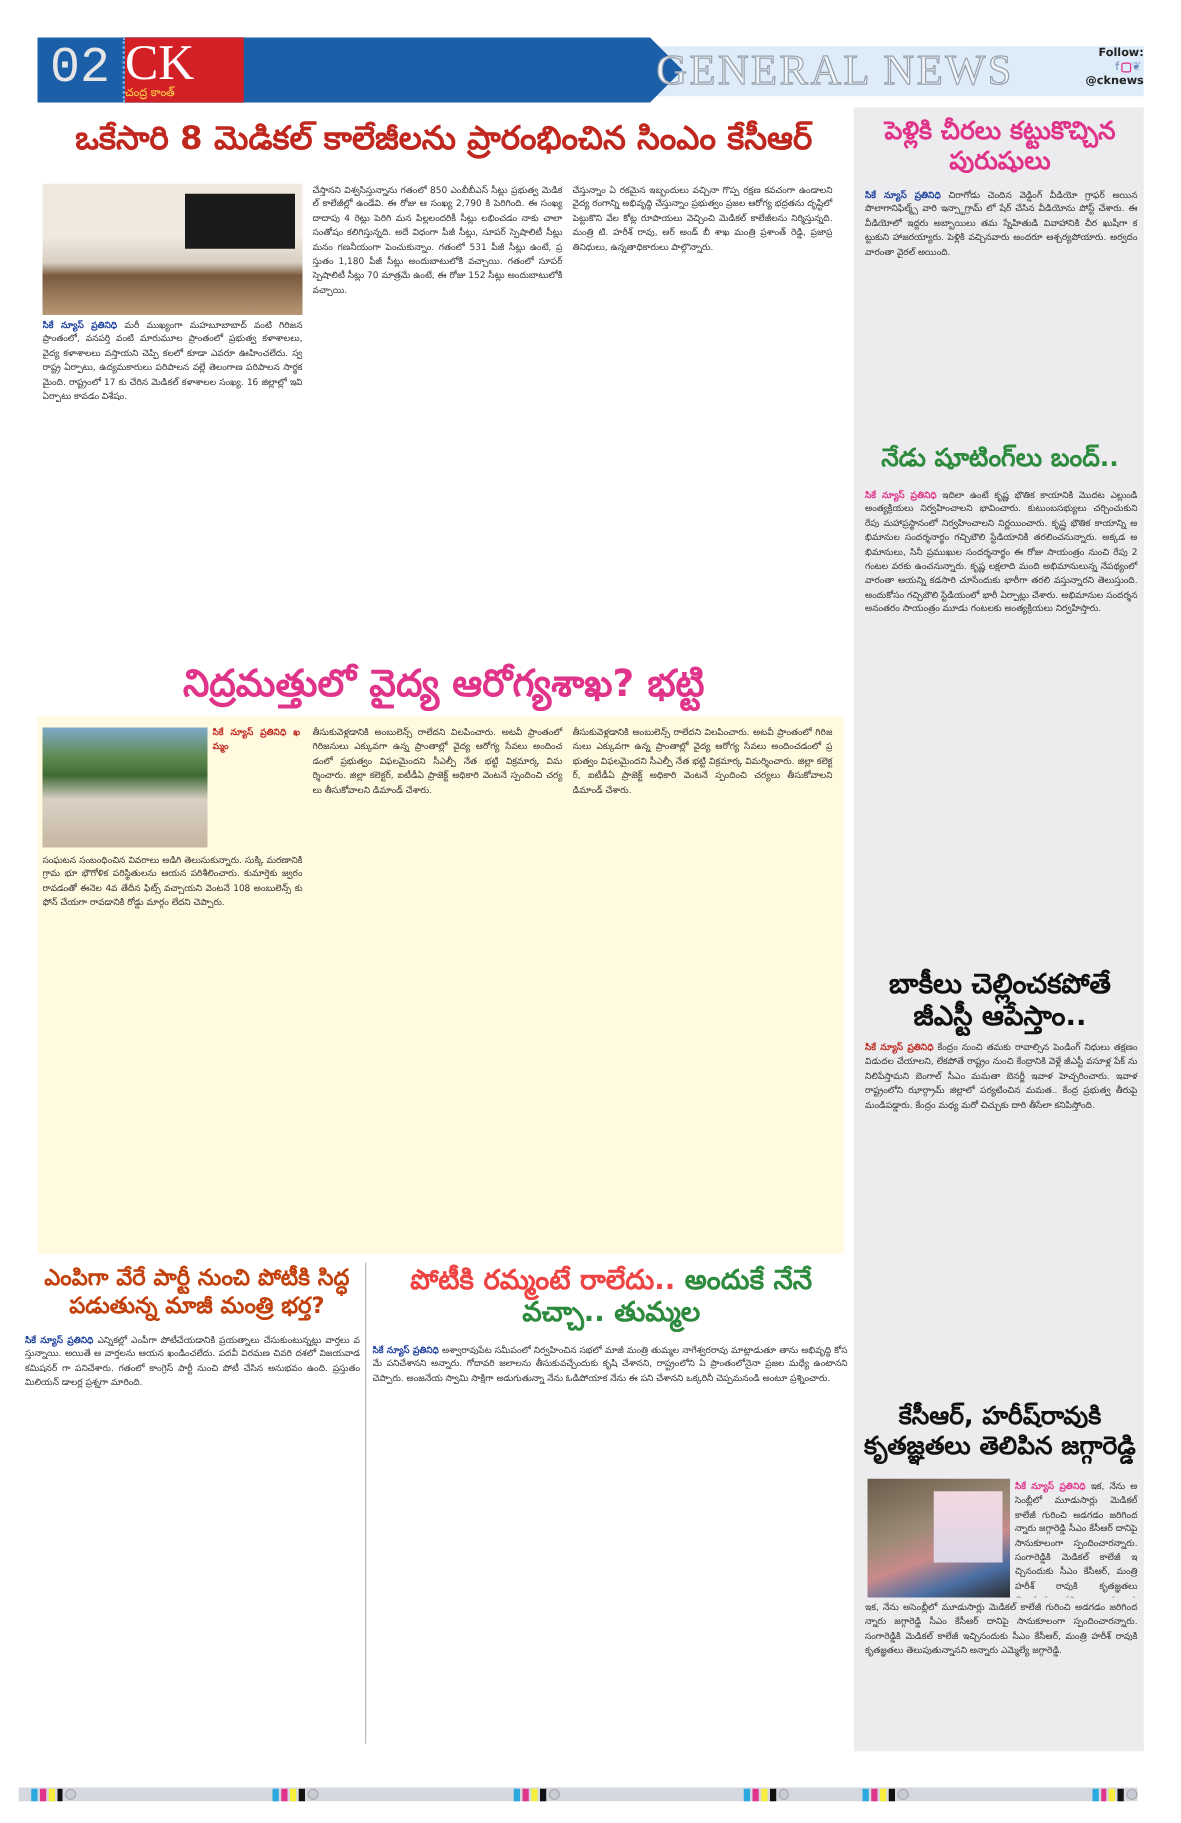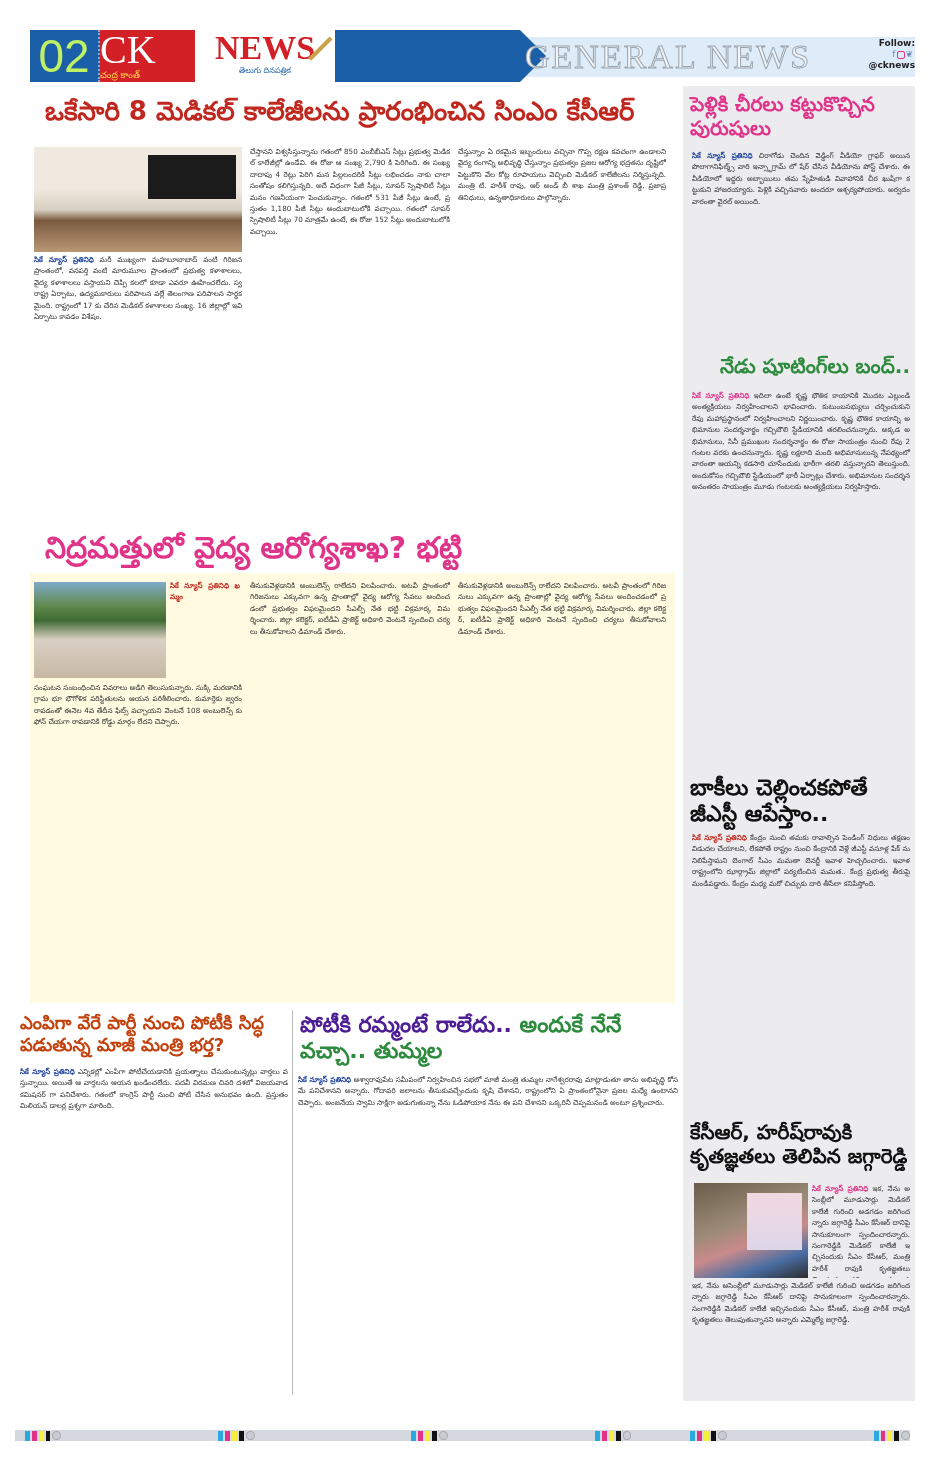--- a/index.html
+++ b/index.html
@@ -1,35 +1,35 @@
 <!DOCTYPE html>
 <html><head>
 <meta charset="utf-8">
 <style>
 *{box-sizing:border-box;margin:0;padding:0}
 body{width:945px;height:1458px;background:#fff;font-family:"DejaVu Sans",sans-serif;position:relative;overflow:hidden;color:#222}
 .abs{position:absolute}
 .mast{left:30px;top:30px;width:490px;height:52px;background:#1b5fa8;display:flex;align-items:stretch}
-.pageno{width:70px;color:#bef264;font-family:Liberation Sans, sans-serif;font-size:46px;line-height:52px;text-align:center;border-right:2px dotted #7fb0e0}
+.pageno{width:70px;color:#e5e5e5;font-family:Liberation Mono, monospace;font-size:40px;line-height:52px;text-align:center;border-right:2px dotted #7fb0e0}
 .logo{width:95px;background:#d32027;color:#fff;font-family:"Liberation Serif",serif;font-weight:normal;font-size:40px;line-height:40px;position:relative}
 .logo small{position:absolute;bottom:2px;left:0;right:0;font-size:9px;line-height:10px;color:#ffd84a;font-family:"DejaVu Sans",sans-serif}
 .newsbox{width:140px;background:#fff;text-align:center;position:relative}
 .newsbox .n{font-family:"Liberation Serif",serif;font-weight:bold;color:#d32027;font-size:34px;line-height:36px}
 .newsbox .s{font-size:8px;color:#1b5fa8}
 .pen{position:absolute;right:4px;top:6px;width:30px;height:4px;background:#c9a24b;transform:rotate(-45deg);transform-origin:right}
 .dateb{flex:1;color:#fff;padding-left:10px;font-size:10px;line-height:14px}
 .dateb .d{font-size:16px;font-weight:bold;line-height:20px}
 .arrow{left:520px;top:30px;width:0;height:0;border-top:26px solid transparent;border-bottom:26px solid transparent;border-left:26px solid #1b5fa8}
 .gnbar{left:500px;top:37px;width:415px;height:40px;background:#deecf9;z-index:-1}
 .gn{left:525px;top:36px;font-family:Liberation Serif, serif;font-size:34px;letter-spacing:2px;color:#f2f6fa;-webkit-text-stroke:1px #9aa4ae;line-height:42px}
 .follow{left:855px;top:38px;width:60px;text-align:right;font-size:9px;line-height:11px;font-weight:bold;color:#222}
 .follow .ic{font-weight:normal;color:#6a8bb8;letter-spacing:2px}
 .follow .ig{display:inline-block;width:8px;height:8px;border:1.5px solid #e0338a;border-radius:2px;vertical-align:middle}
 .rightcol{left:683px;top:86px;width:232px;height:1315px;background:#ececef}
-.hl{font-weight:bold;line-height:1.2}
+.hl{font-weight:bold;text-align:center;line-height:1.2}
 .txt{font-size:7.2px;line-height:11.4px;color:#333;text-align:justify;overflow:hidden;word-break:break-all}
 .txt b{font-weight:bold}
 .bl{color:#1b3f9c}.pk{color:#e0338a}.rd{color:#c0281f}
 .photo{overflow:hidden}
 .ph1{background:linear-gradient(180deg,#efe9df 0,#efe9df 40%,#d8cfc2 60%,#7a5a3f 70%,#b89874 100%)}
 .screen{position:absolute;left:55%;top:8%;width:42%;height:42%;background:#1b1b1b}
 .ph2{background:linear-gradient(180deg,#7fa9c9 0,#5f8a4e 25%,#3f6a34 40%,#d9d0c4 60%,#c7b7a3 100%)}
 .ph3{background:linear-gradient(160deg,#6b5b4a 0,#9a8a77 40%,#c98a8a 60%,#4a6ea4 80%,#2c2c2c 100%)}
 .ph3 .inset{position:absolute;right:6px;top:10px;width:48%;height:60%;background:linear-gradient(180deg,#f2d8e0,#ddd6e8)}
 .yellowbg{left:30px;top:573px;width:645px;height:430px;background:#fffae0}
@@ -40,25 +40,20 @@
 </style>
 </head>
 <body>
 
 <div class="abs gnbar"></div>
 <div class="abs mast">
   <div class="pageno">02</div>
   <div class="logo">
     <span>CK</span>
     <small>చంద్ర కాంత్</small>
-  </div>
-  <div class="newsbox">
-    <div class="n">NEWS</div>
-    <div class="s">తెలుగు దినపత్రిక</div>
-    <div class="pen"></div>
   </div>
 </div>
 <div class="abs arrow"></div>
 <div class="abs gn">GENERAL NEWS</div>
 <div class="abs follow">
   <div>Follow:</div>
   <div class="ic"><span>f</span><span class="ig"></span><span>❦</span></div>
   <div>@cknews</div>
 </div>
 
@@ -77,27 +72,27 @@
 <div class="abs photo ph2" style="left:34px;top:582px;width:132px;height:96px"></div>
 <div class="abs txt" style="left:170px;top:580px;width:70px;height:100px"><b class="rd">సికే న్యూస్ ప్రతినిధి ఖమ్మం</b></div>
 <div class="abs txt" style="left:34px;top:682px;width:208px;height:318px">సంఘటన సంబంధించిన వివరాలు అడిగి తెలుసుకున్నారు. సుక్కి మరణానికి గ్రామ భూ భౌగోళిక పరిస్థితులను ఆయన పరిశీలించారు. కుమార్తెకు జ్వరం రావడంతో ఈనెల 4వ తేదీన ఫిట్స్ వచ్చాయని వెంటనే 108 అంబులెన్స్ కు ఫోన్ చేయగా రావడానికి రోడ్డు మార్గం లేదని చెప్పారు.</div>
 <div class="abs txt" style="left:250px;top:580px;width:200px;height:420px">తీసుకువెళ్లడానికి అంబులెన్స్ రాలేదని విలపించారు. అటవీ ప్రాంతంలో గిరిజనులు ఎక్కువగా ఉన్న ప్రాంతాల్లో వైద్య ఆరోగ్య సేవలు అందించడంలో ప్రభుత్వం విఫలమైందని సీఎల్పీ నేత భట్టి విక్రమార్క విమర్శించారు. జిల్లా కలెక్టర్, ఐటీడీఏ ప్రాజెక్ట్ అధికారి వెంటనే స్పందించి చర్యలు తీసుకోవాలని డిమాండ్ చేశారు.</div>
 <div class="abs txt" style="left:458px;top:580px;width:208px;height:420px">తీసుకువెళ్లడానికి అంబులెన్స్ రాలేదని విలపించారు. అటవీ ప్రాంతంలో గిరిజనులు ఎక్కువగా ఉన్న ప్రాంతాల్లో వైద్య ఆరోగ్య సేవలు అందించడంలో ప్రభుత్వం విఫలమైందని సీఎల్పీ నేత భట్టి విక్రమార్క విమర్శించారు. జిల్లా కలెక్టర్, ఐటీడీఏ ప్రాజెక్ట్ అధికారి వెంటనే స్పందించి చర్యలు తీసుకోవాలని డిమాండ్ చేశారు.</div>
 
 <div class="abs hl" style="left:20px;top:1012px;width:275px;font-size:18px;color:#c2410c">ఎంపిగా వేరే పార్టీ నుంచి పోటీకి సిద్ధ పడుతున్న మాజీ మంత్రి భర్త?</div>
 <div class="abs txt" style="left:20px;top:1066px;width:268px;height:325px"><b class="bl">సికే న్యూస్ ప్రతినిధి</b> <span>ఎన్నికల్లో ఎంపీగా పోటీచేయడానికి ప్రయత్నాలు చేసుకుంటున్నట్లు వార్తలు వస్తున్నాయి. అయితే ఆ వార్తలను ఆయన ఖండించలేదు. పదవీ విరమణ చివరి దశలో విజయవాడ కమిషనర్ గా పనిచేశారు. గతంలో కాంగ్రెస్ పార్టీ నుంచి పోటీ చేసిన అనుభవం ఉంది. ప్రస్తుతం మిలియన్ డాలర్ల ప్రశ్నగా మారింది.</span></div>
 <div class="abs divider" style="left:292px;top:1010px;width:1px;height:385px"></div>
 
-<div class="abs hl" style="left:300px;top:1012px;width:378px;font-size:22px"><span style="color:#4c1d95">పోటీకి రమ్మంటే రాలేదు..</span> <span style="color:#2e8b3e">అందుకే నేనే వచ్చా.. తుమ్మల</span></div>
+<div class="abs hl" style="left:300px;top:1012px;width:378px;font-size:22px"><span style="color:#ef4444">పోటీకి రమ్మంటే రాలేదు..</span> <span style="color:#2e8b3e">అందుకే నేనే వచ్చా.. తుమ్మల</span></div>
 <div class="abs txt" style="left:298px;top:1074px;width:380px;height:320px"><b class="bl">సికే న్యూస్ ప్రతినిధి</b> <span>అశ్వారావుపేట సమీపంలో నిర్వహించిన సభలో మాజీ మంత్రి తుమ్మల నాగేశ్వరరావు మాట్లాడుతూ తాను అభివృద్ధి కోసమే పనిచేశానని అన్నారు. గోదావరి జలాలను తీసుకువచ్చేందుకు కృషి చేశానని, రాష్ట్రంలోని ఏ ప్రాంతంలోనైనా ప్రజల మధ్యే ఉంటానని చెప్పారు. అంజనేయ స్వామి సాక్షిగా అడుగుతున్నా నేను ఓడిపోయాక నేను ఈ పని చేశానని ఒక్కరినీ చెప్పమనండి అంటూ ప్రశ్నించారు.</span></div>
 
 <div class="abs hl" style="left:690px;top:92px;width:220px;font-size:20px;color:#e0338a">పెళ్లికి చీరలు కట్టుకొచ్చిన పురుషులు</div>
 <div class="abs txt" style="left:692px;top:150px;width:218px;height:195px"><b class="bl">సికే న్యూస్ ప్రతినిధి</b> <span>చిరాగోడు చెందిన వెడ్డింగ్ వీడియో గ్రాఫర్ అయిన పొలాగానిఫిల్మ్స్ వారి ఇన్స్టాగ్రామ్ లో షేర్ చేసిన వీడియోను పోస్ట్ చేశారు. ఈ వీడియోలో ఇద్దరు అబ్బాయిలు తమ స్నేహితుడి వివాహానికి చీర ఖుషీగా కట్టుకుని హాజరయ్యారు. పెళ్లికి వచ్చినవారు అందరూ ఆశ్చర్యపోయారు. అర్వదం వారంతా వైరల్ అయింది.</span></div>
 
-<div class="abs hl" style="left:690px;top:354px;width:220px;font-size:20px;color:#2e8b3e;text-align:right">నేడు షూటింగ్‌లు బంద్..</div>
+<div class="abs hl" style="left:690px;top:354px;width:220px;font-size:20px;color:#2e8b3e;text-align:center">నేడు షూటింగ్‌లు బంద్..</div>
 <div class="abs txt" style="left:692px;top:390px;width:218px;height:378px"><b class="pk">సికే న్యూస్ ప్రతినిధి</b> <span>ఇదిలా ఉంటే కృష్ణ భౌతిక కాయానికి మొదట ఎల్లుండి అంత్యక్రియలు నిర్వహించాలని భావించారు. కుటుంబసభ్యులు చర్చించుకుని రేపు మహాప్రస్థానంలో నిర్వహించాలని నిర్ణయించారు. కృష్ణ భౌతిక కాయాన్ని అభిమానుల సందర్శనార్థం గచ్చిబౌలి స్టేడియానికి తరలించనున్నారు. అక్కడ అభిమానులు, సినీ ప్రముఖుల సందర్శనార్థం ఈ రోజు సాయంత్రం నుంచి రేపు 2గంటల వరకు ఉంచనున్నారు. కృష్ణ లక్షలాది మంది అభిమానులున్న నేపథ్యంలో వారంతా ఆయన్ని కడసారి చూసేందుకు భారీగా తరలి వస్తున్నారని తెలుస్తుంది. అందుకోసం గచ్చిబౌలి స్టేడియంలో భారీ ఏర్పాట్లు చేశారు. అభిమానుల సందర్శన అనంతరం సాయంత్రం మూడు గంటలకు అంత్యక్రియలు నిర్వహిస్తారు.</span></div>
 
 <div class="abs hl" style="left:690px;top:775px;width:220px;font-size:22px;color:#111">బాకీలు చెల్లించకపోతే జీఎస్టీ ఆపేస్తాం..</div>
 <div class="abs txt" style="left:692px;top:832px;width:218px;height:278px"><b class="rd">సికే న్యూస్ ప్రతినిధి</b> <span>కేంద్రం నుంచి తమకు రావాల్సిన పెండింగ్ నిధులు తక్షణం విడుదల చేయాలని, లేకపోతే రాష్ట్రం నుంచి కేంద్రానికి వెళ్లే జీఎస్టీ వసూళ్ల పేక్ ను నిలిపేస్తామని బెంగాల్ సీఎం మమతా బెనర్జీ ఇవాళ హెచ్చరించారు. ఇవాళ రాష్ట్రంలోని ఝార్గ్రామ్ జిల్లాలో పర్యటించిన మమత.. కేంద్ర ప్రభుత్వ తీరుపై మండిపడ్డారు. కేంద్రం మధ్య మరో చిచ్చుకు దారి తీసేలా కనిపిస్తోంది.</span></div>
 
 <div class="abs hl" style="left:690px;top:1120px;width:220px;font-size:20px;color:#111">కేసీఆర్, హరీష్‌రావుకి కృతజ్ఞతలు తెలిపిన జగ్గారెడ్డి</div>
 <div class="abs photo ph3" style="left:694px;top:1183px;width:114px;height:95px;position:absolute">
     <div class="inset"></div>
   </div>
 <div class="abs txt" style="left:812px;top:1183px;width:98px;height:95px"><b class="pk">సికే న్యూస్ ప్రతినిధి</b> <span>ఇక, నేను అసెంబ్లీలో మూడుసార్లు మెడికల్ కాలేజీ గురించి అడగడం జరిగిందన్నారు జగ్గారెడ్డి సీఎం కేసీఆర్ దానిపై సానుకూలంగా స్పందించారన్నారు. సంగారెడ్డికి మెడికల్ కాలేజీ ఇచ్చినందుకు సీఎం కేసీఆర్, మంత్రి హరీశ్ రావుకి కృతజ్ఞతలు తెలుపుతున్నానని అన్నారు ఎమ్మెల్యే జగ్గారెడ్డి.</span></div>

